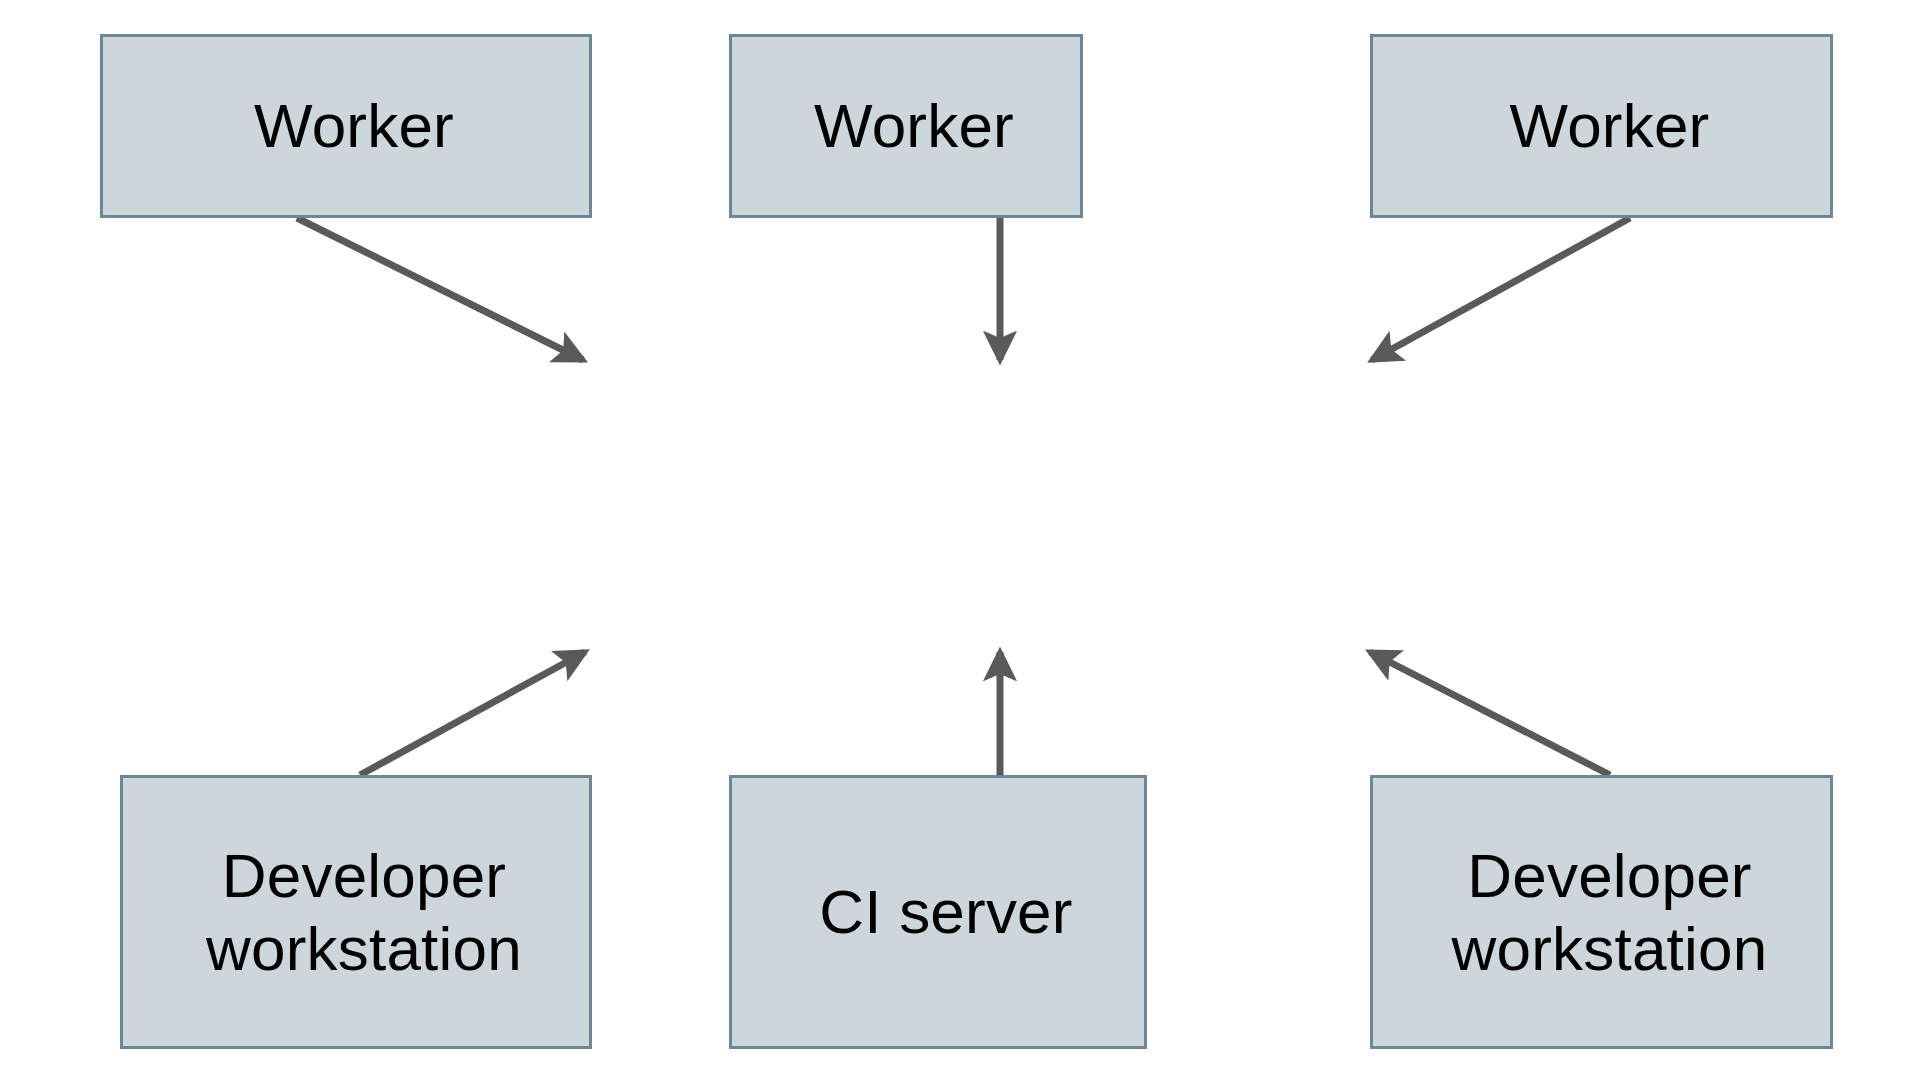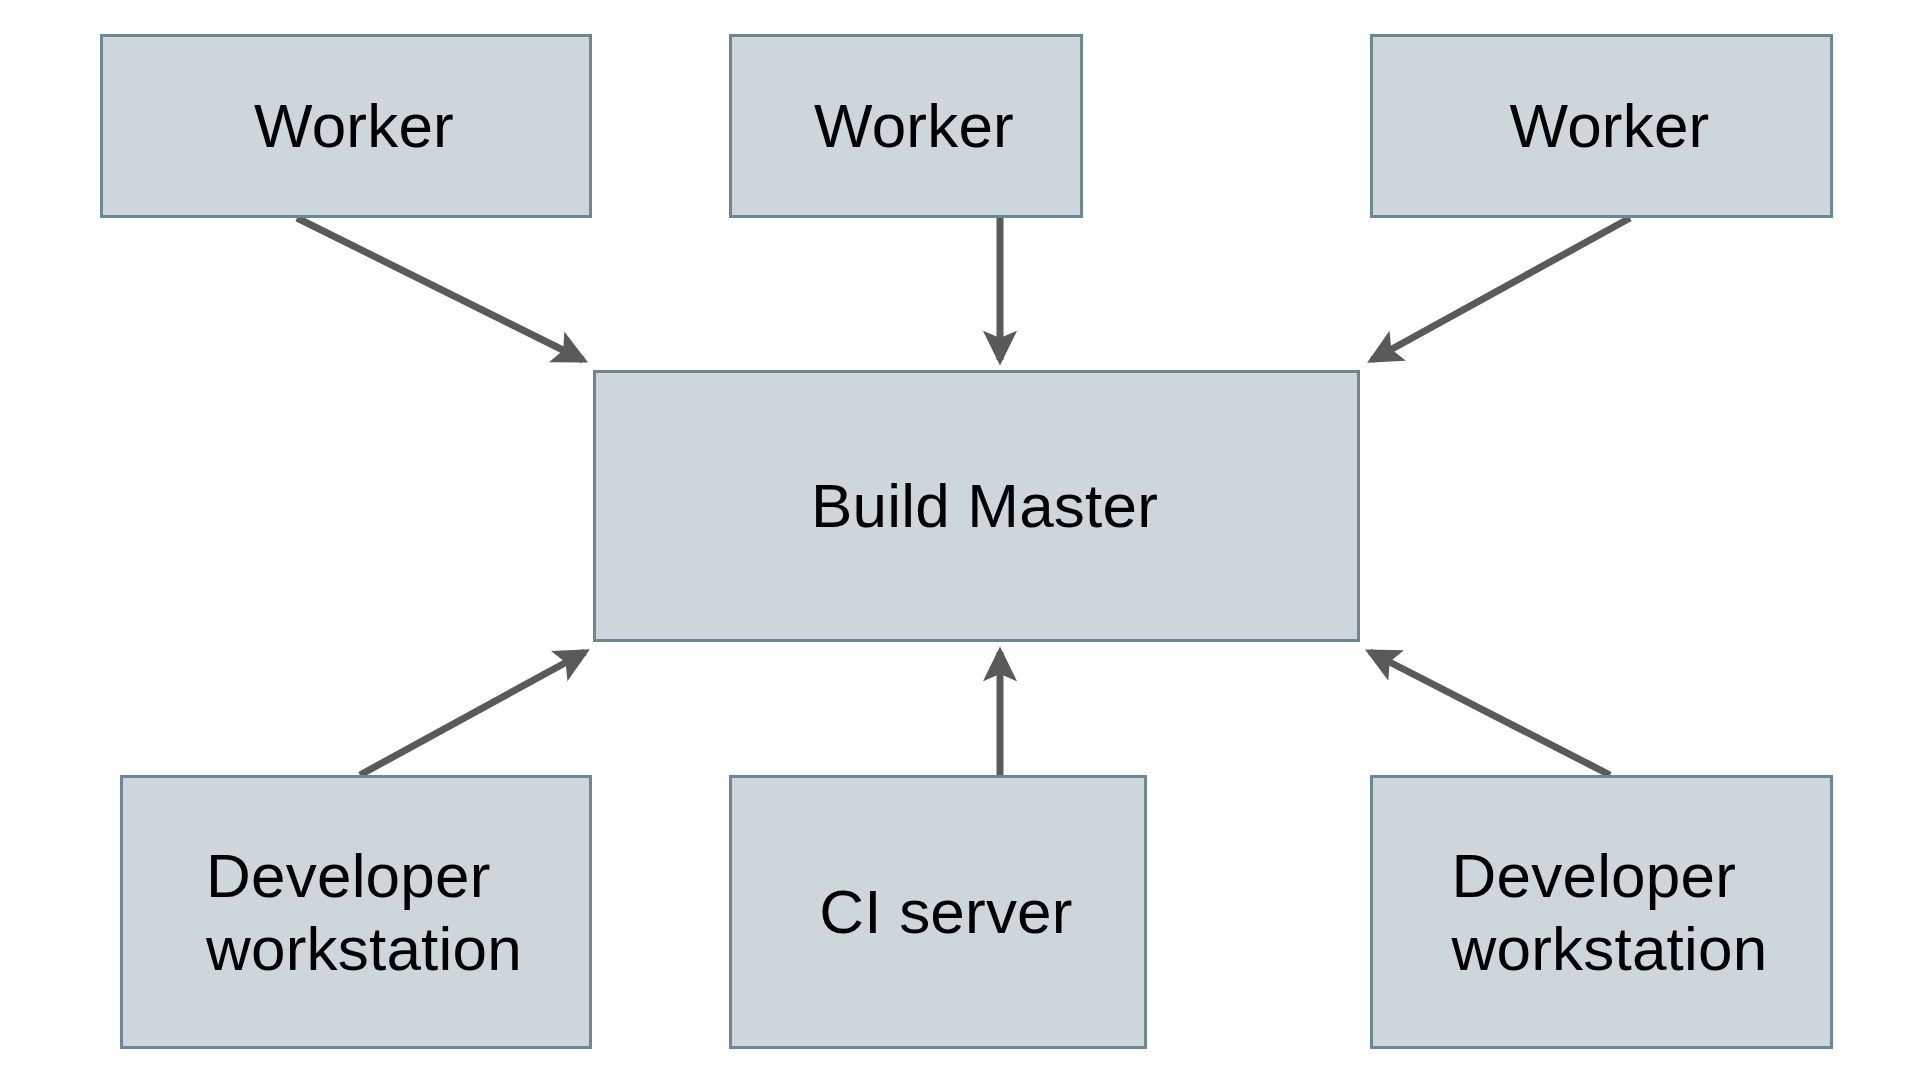--- a/index.html
+++ b/index.html
@@ -19,21 +19,21 @@
     overflow: hidden;
   }
   .node {
     position: absolute;
     box-sizing: border-box;
     background: #cdd6da;
     border: 3px solid #6d8894;
     display: flex;
     align-items: center;
     justify-content: center;
-    text-align: left;
+    text-align: center;
     color: #000000;
     line-height: 1.18;
     white-space: pre-line;
     letter-spacing: 0.2px;
     padding-left: 16px;
   }
   .node-label {
     display: block;
     padding: 0 8px;
   }
@@ -96,23 +96,20 @@
   </div>
 
   <div class="node n-worker-mid">
     <span class="node-label">Worker</span>
   </div>
 
   <div class="node n-worker-right">
     <span class="node-label">Worker</span>
   </div>
 
-  <div class="node n-build-master">
-    <span class="node-label">Build Master</span>
-  </div>
 
   <div class="node n-dev-left">
     <span class="node-label">Developer
 workstation</span>
   </div>
 
   <div class="node n-ci-server">
     <span class="node-label">CI server</span>
   </div>
 

